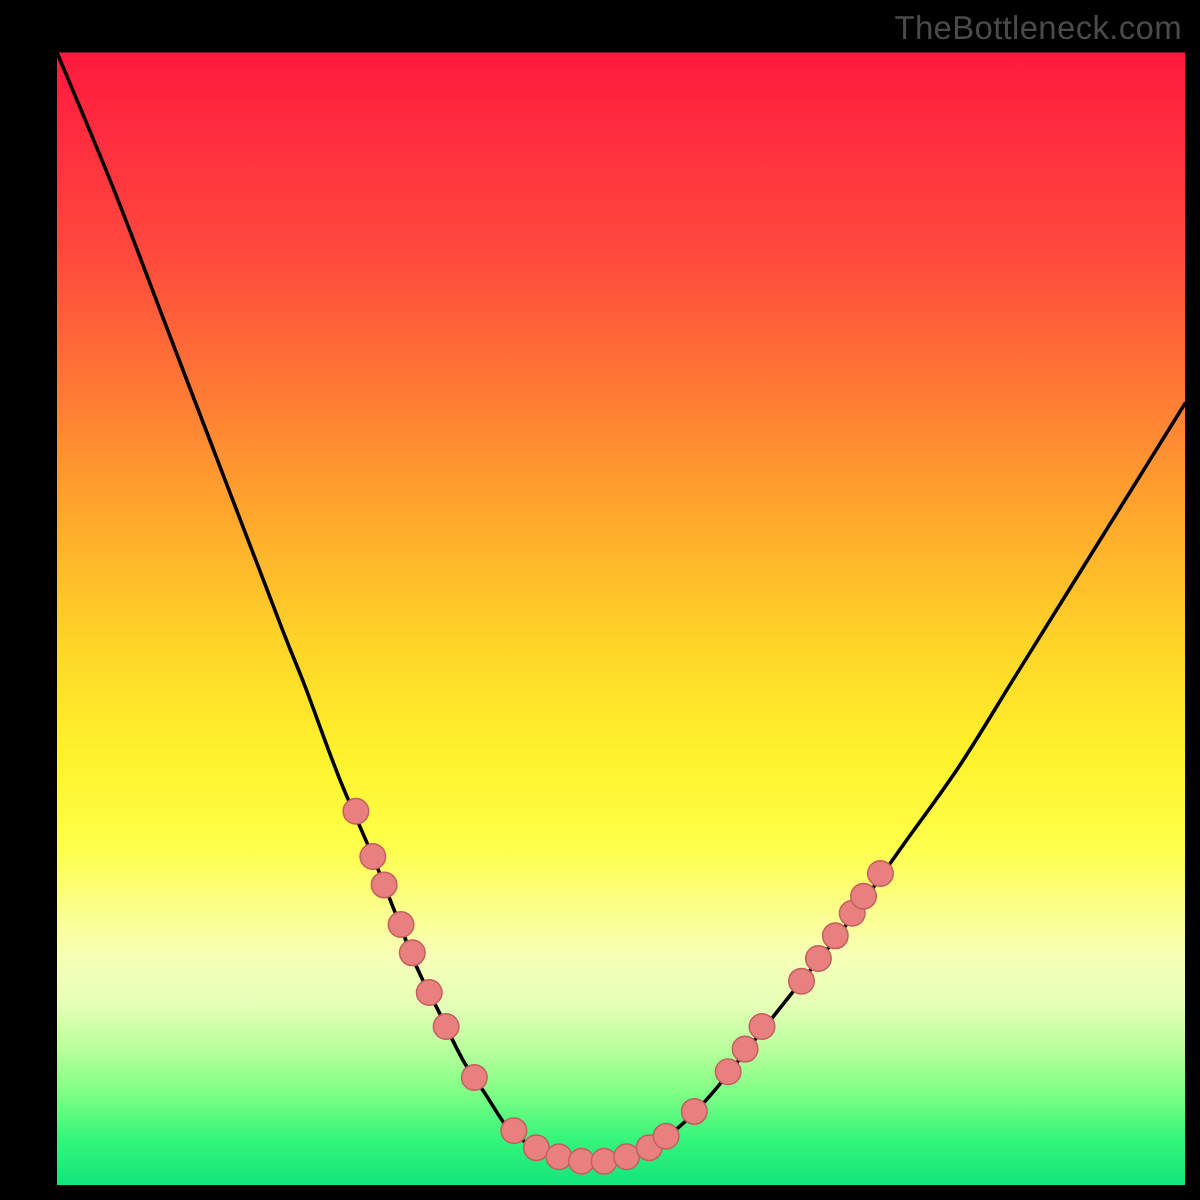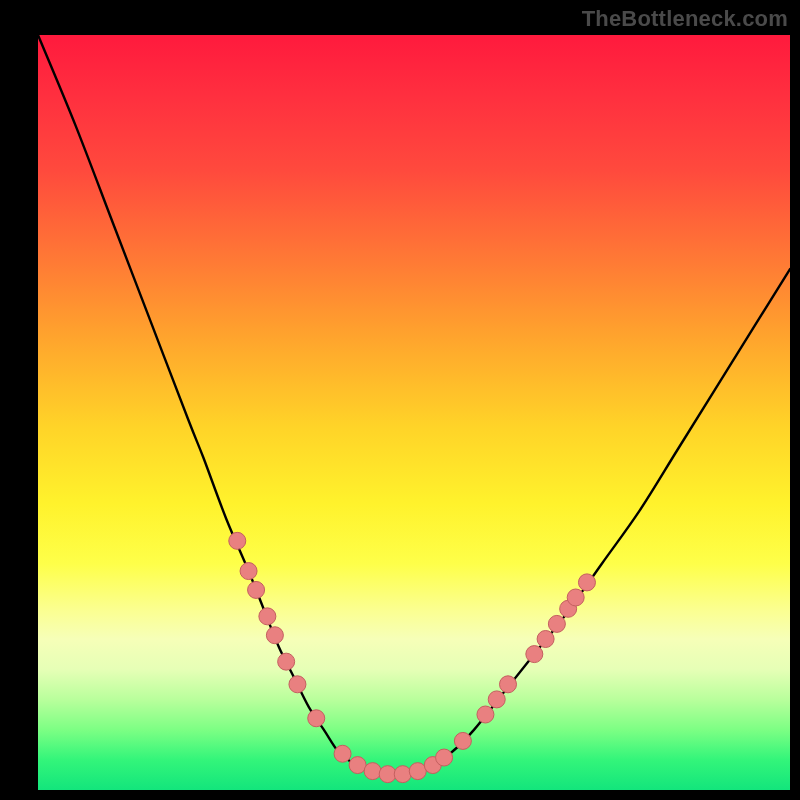--- a/index.html
+++ b/index.html
@@ -16,21 +16,21 @@
     width: 800px;
     height: 800px;
     background: #000;
   }
   .watermark {
     position: absolute;
     top: 6px;
     right: 12px;
     color: #4a4a4a;
     font-size: 22px;
-    font-weight: 700;
+    font-weight: 400;
     letter-spacing: 0.2px;
     z-index: 5;
     margin-left: 44px;
   }
   .plot-area {
     position: absolute;
     left: 38px;
     top: 35px;
     width: 752px;
     height: 755px;

